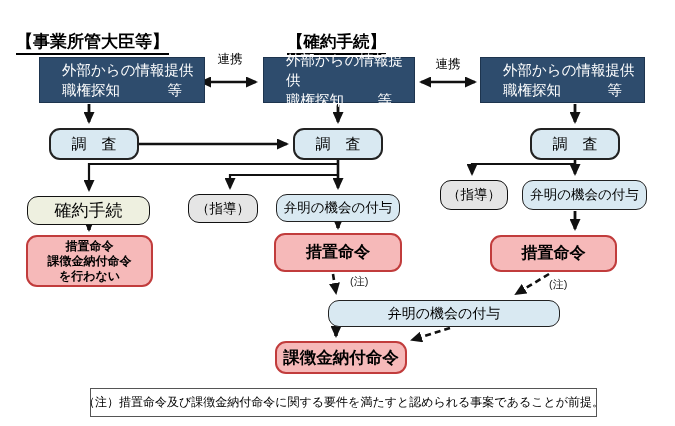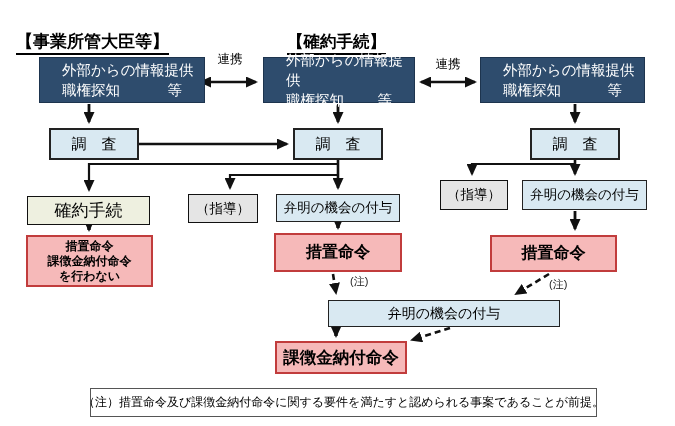--- a/index.html
+++ b/index.html
@@ -4,21 +4,21 @@
 <style>
   html,body { margin:0; padding:0; background:#ffffff; }
   .canvas {
     position:relative; width:675px; height:426px; background:#ffffff;
     font-family:"Liberation Sans","DejaVu Sans",sans-serif; color:#000;
     overflow:hidden;
   }
   .abs { position:absolute; box-sizing:border-box; }
   .hdr { font-weight:bold; font-size:17px; white-space:nowrap; }
   .hdr .u { border-bottom:2px solid #000; padding-bottom:0px; display:inline-block; }
-  .box { display:flex; align-items:center; justify-content:center; text-align:left; }
+  .box { display:flex; align-items:center; justify-content:center; text-align:left;border-radius:11px; }
   .dark {
     background:var(--navy,#2e4c6d); color:#ffffff; border:1px solid #1d344e;
     font-size:14.5px; line-height:20px; padding:2px 6px 2px 22px;
     display:flex; flex-direction:column; justify-content:center;
   }
   .dark .l2 { display:flex; justify-content:space-between; padding-right:16px; }
   .blue  { background:var(--lightblue,#d9e9f2); border:2px solid #222; font-size:15px; }
   .blue2 { background:var(--lightblue,#d9e9f2); border:1.5px solid #222; font-size:13.5px; white-space:nowrap; }
   .ivory { background:var(--ivory,#eef0e0); border:1.5px solid #111; font-size:17px; }
   .white { background:#e5e5e5; border:1.5px solid #111; font-size:13.5px; }

